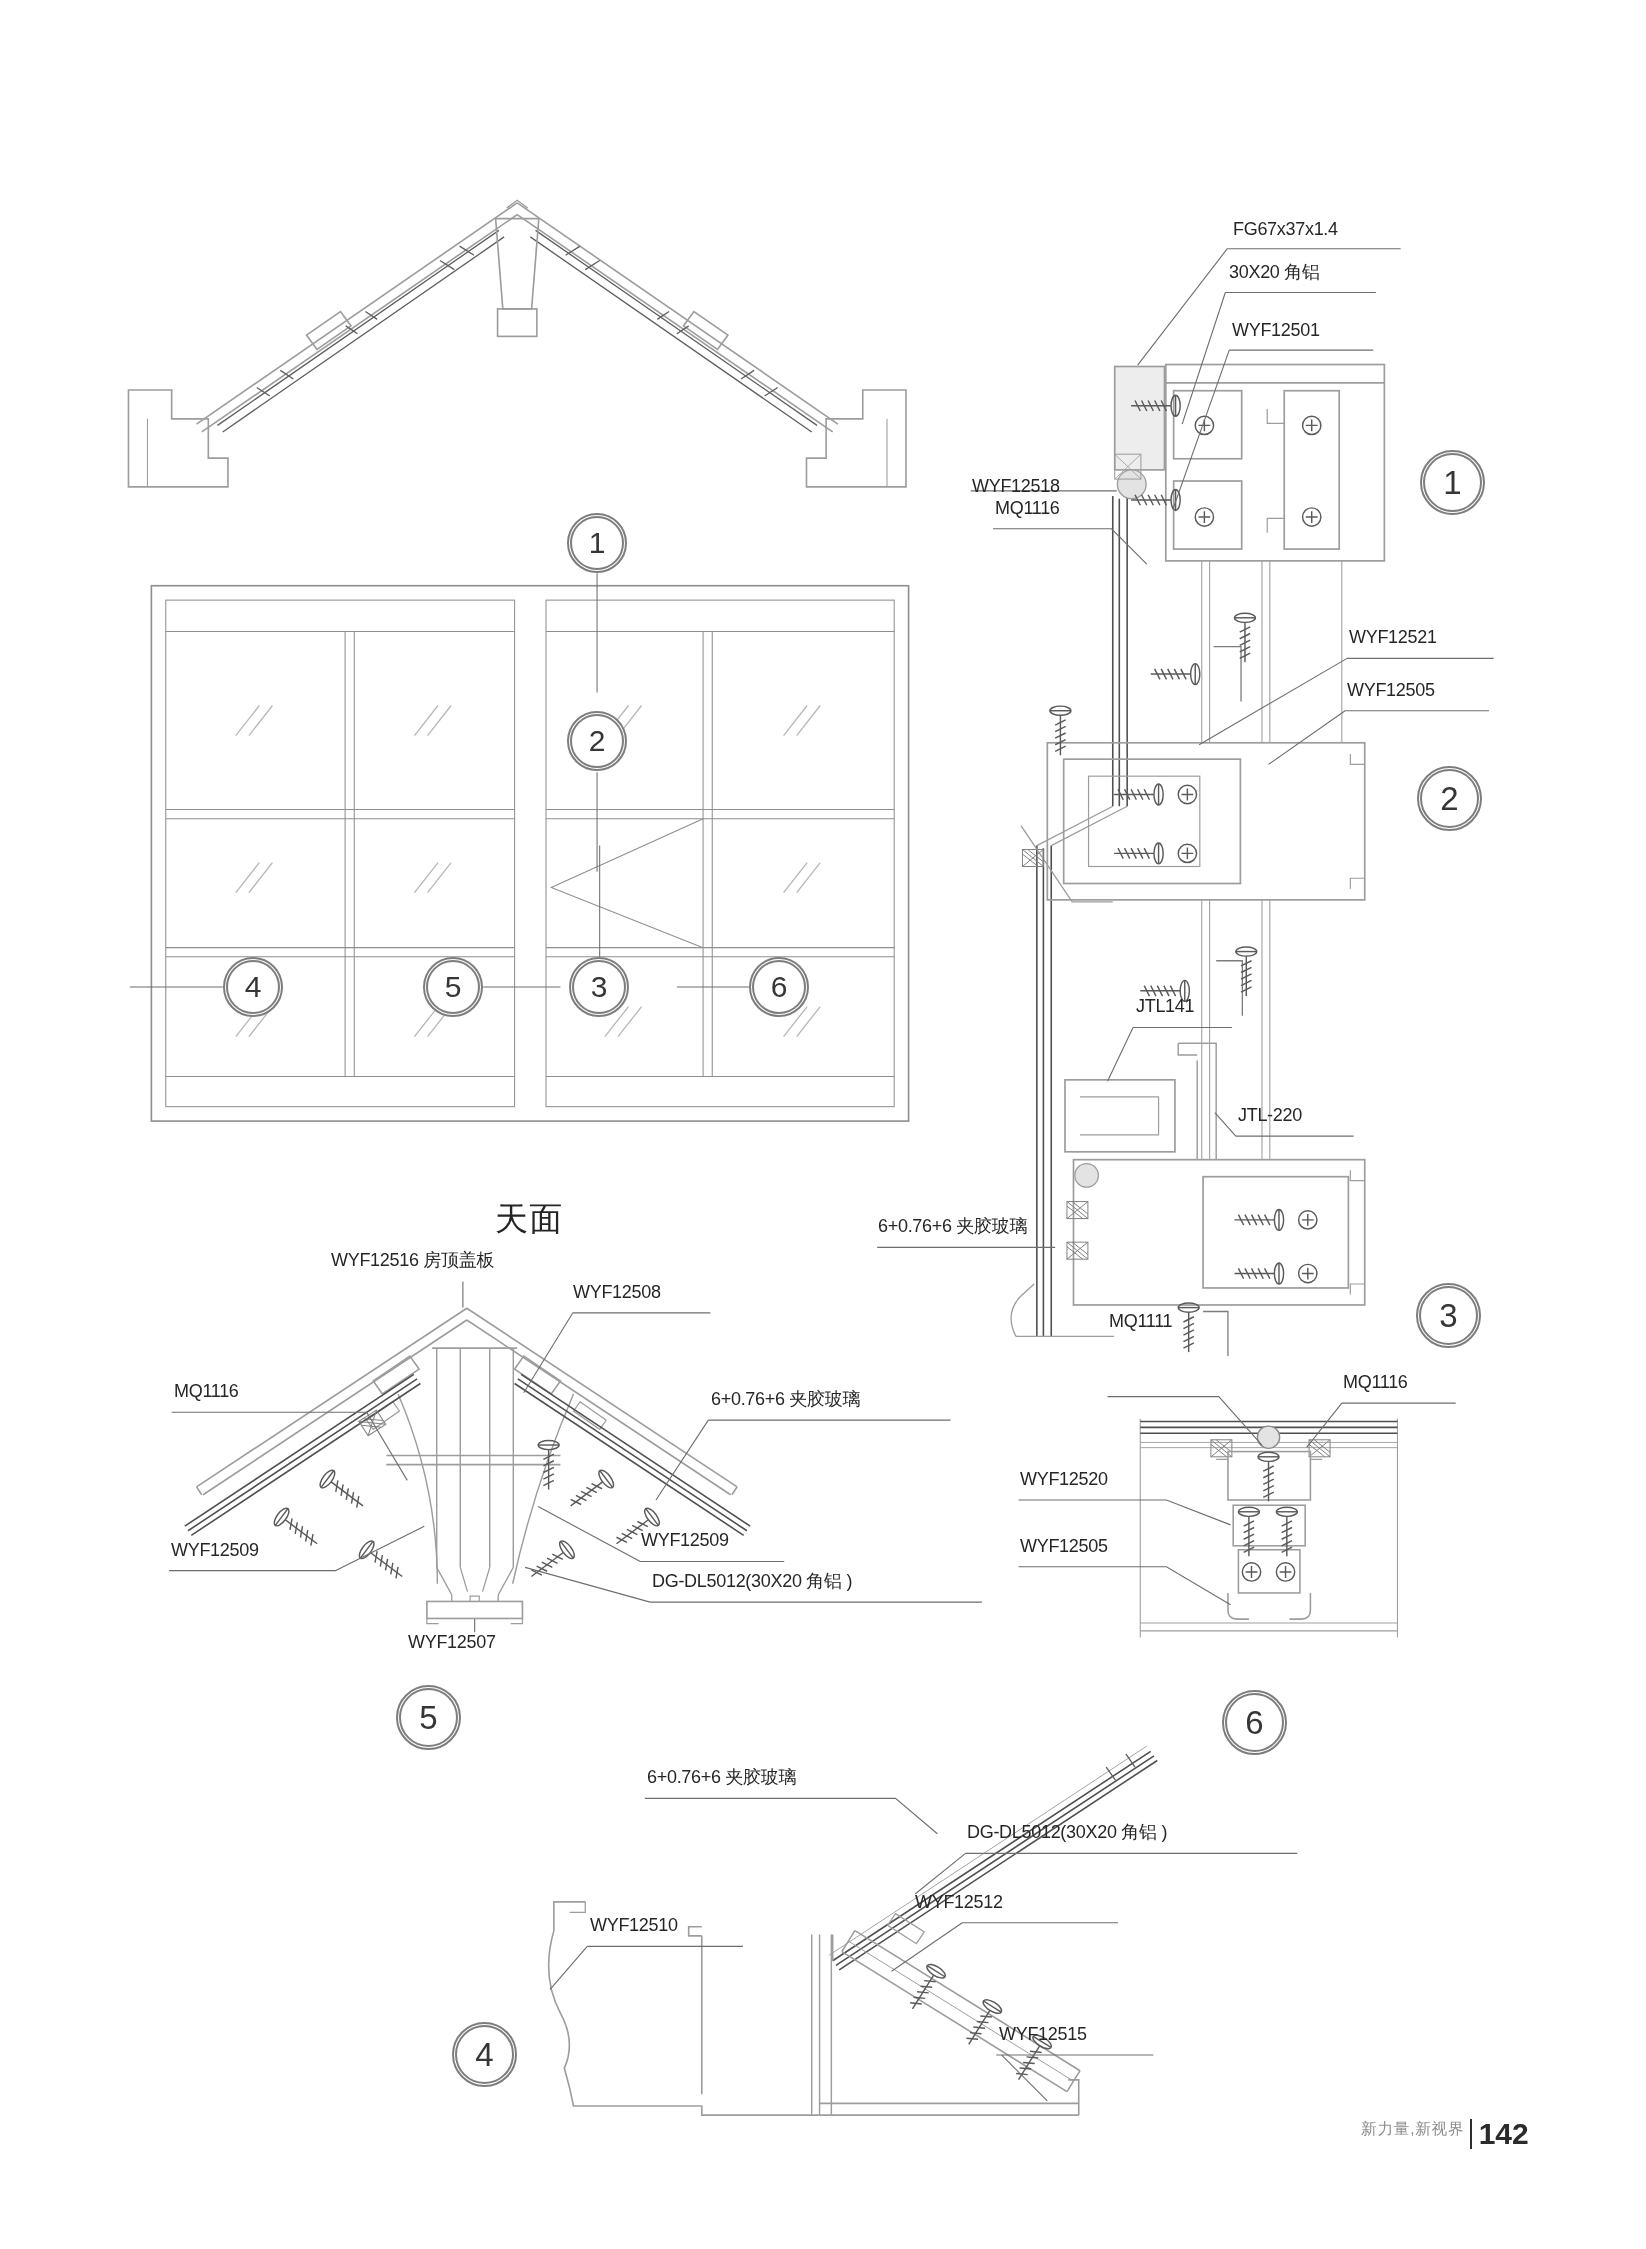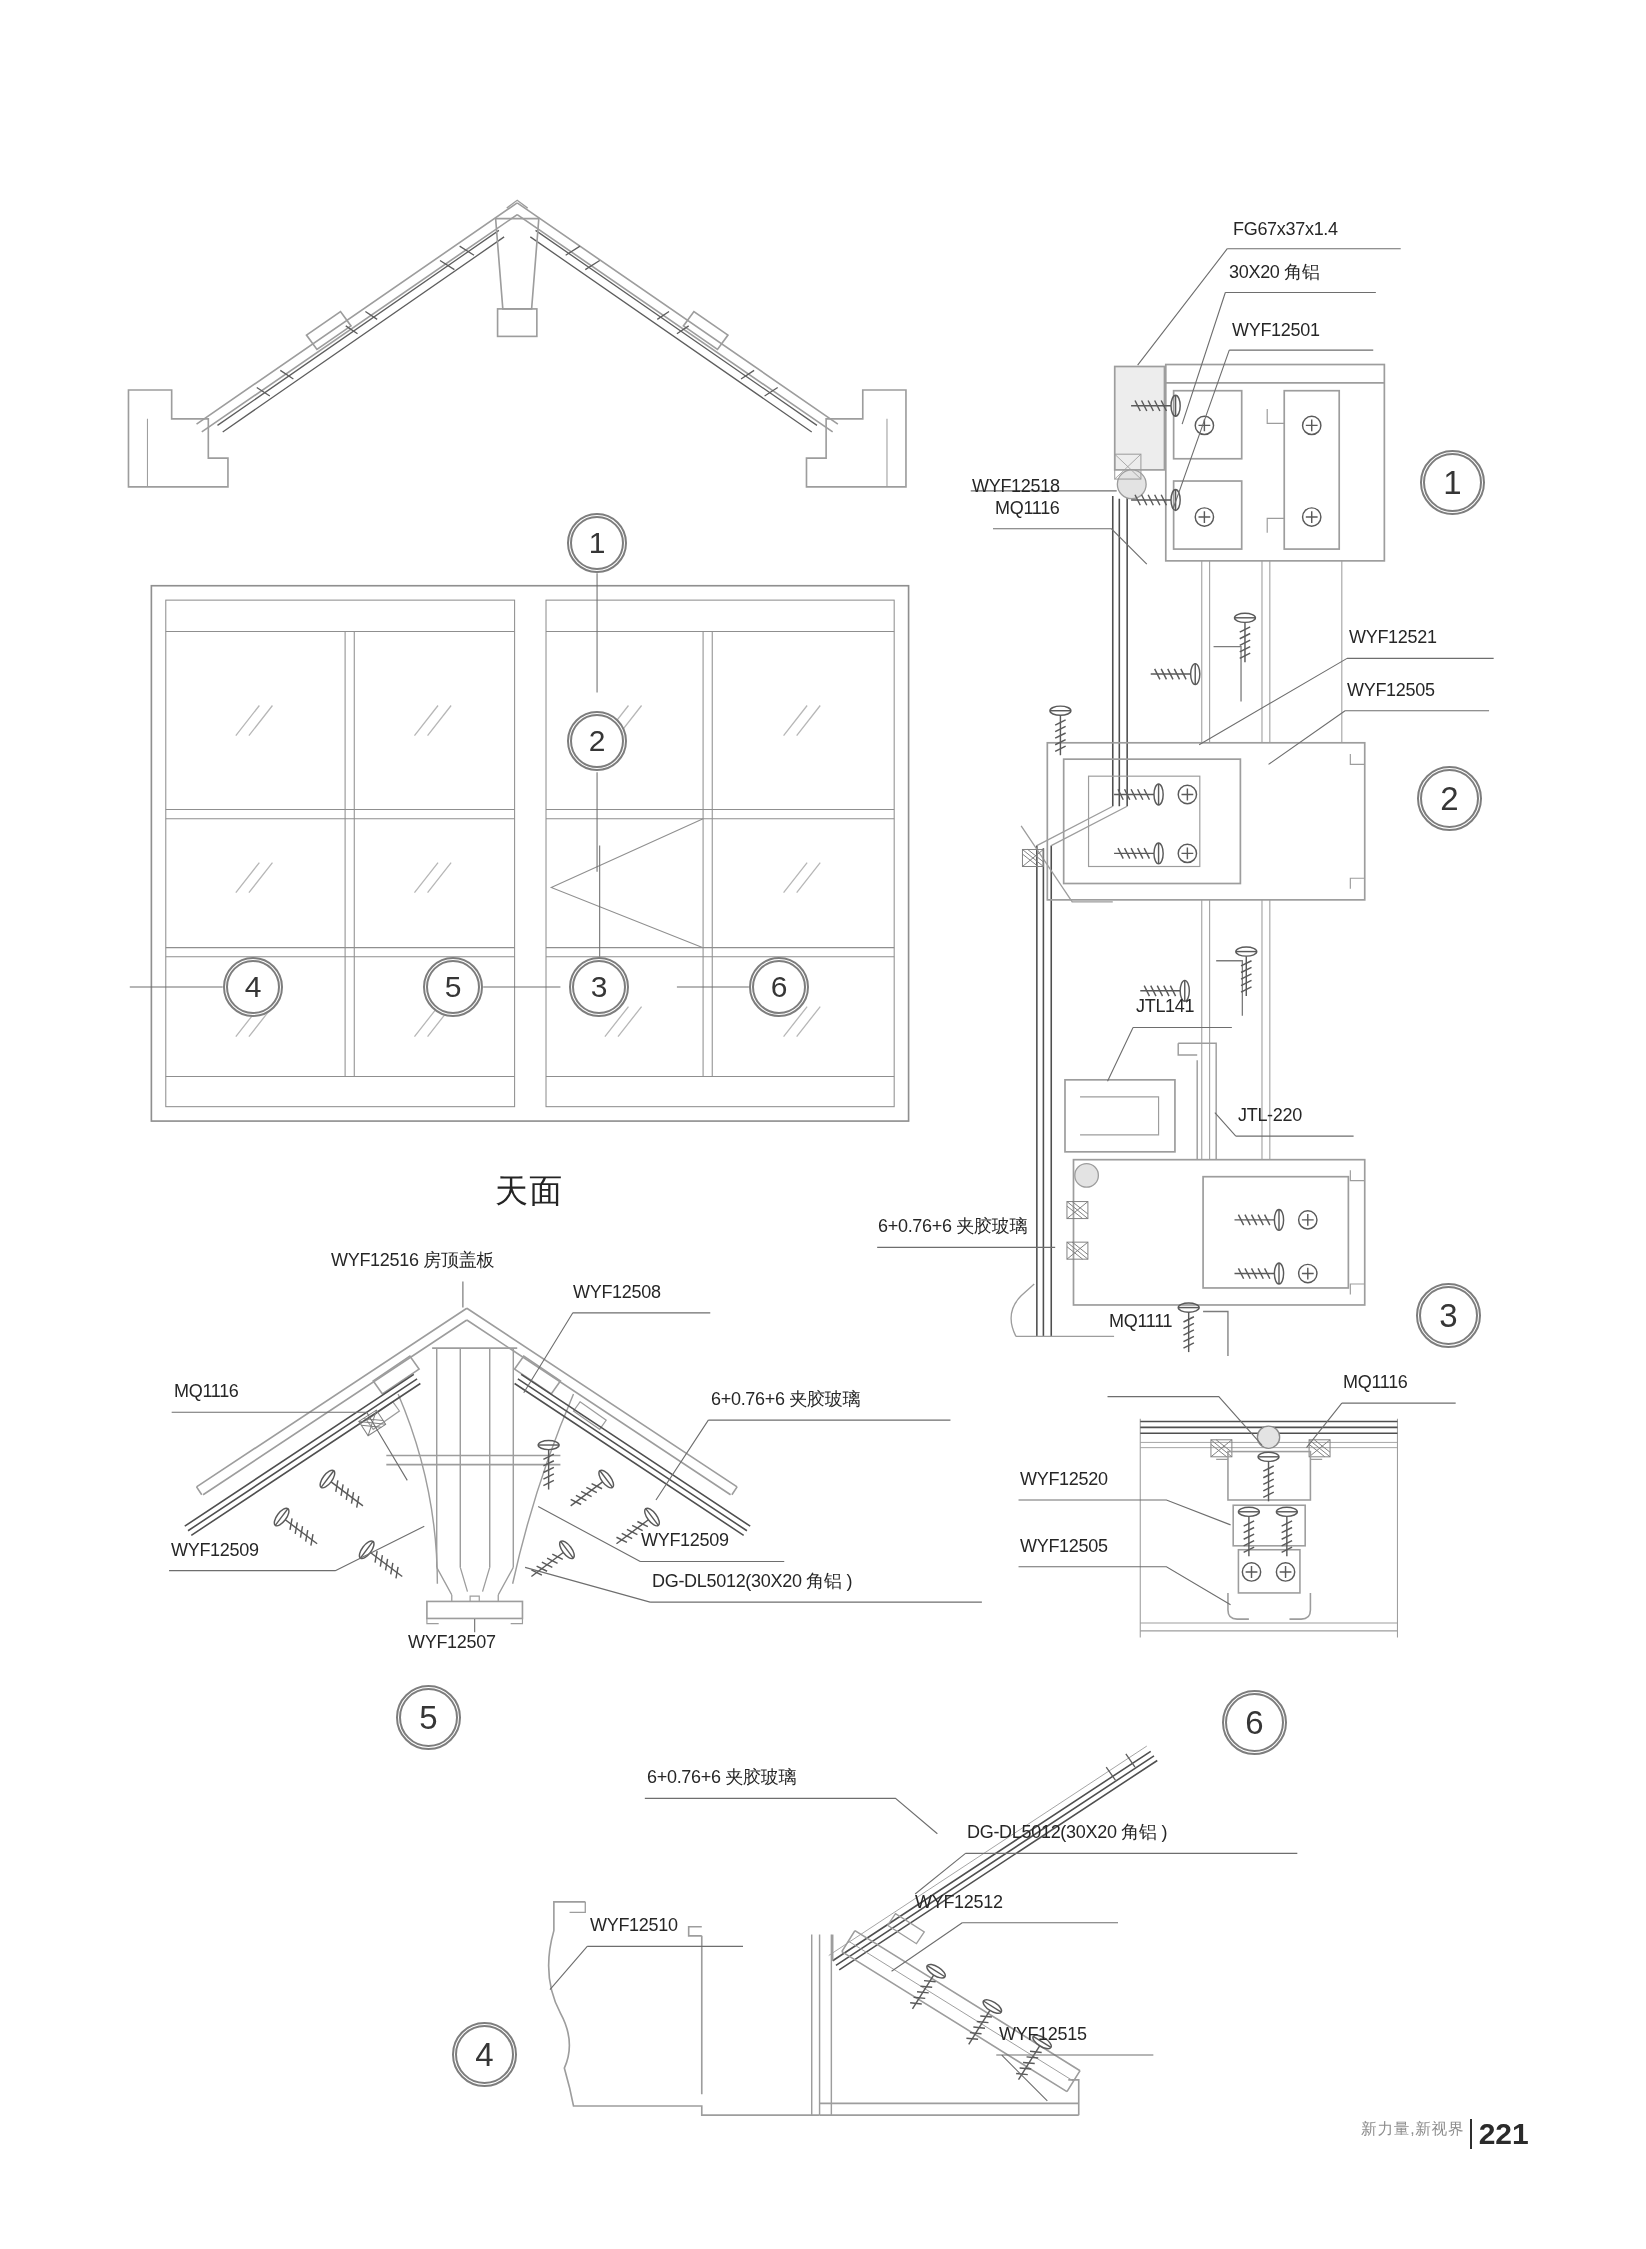--- a/index.html
+++ b/index.html
@@ -18,20 +18,21 @@
     font-size:18px;
     letter-spacing:-0.3px;
     color:#262626;
     line-height:1.05;
   }
   .plan-title{
     position:absolute;
     font-size:33px;
     color:#242424;
     letter-spacing:1.3px;
+    margin-top:28px;
   }
   .mk{
     position:absolute;
     width:60px;height:60px;
     box-sizing:border-box;
     border:5.9px double #7d7d7d;
     border-radius:50%;
     display:flex;align-items:center;justify-content:center;
     font-size:30px;color:#363636;
     background:#fff;
@@ -354,17 +355,17 @@
 <div class="mk mk-lg" style="left:1420px;top:450px">1</div>
 <div class="mk mk-lg" style="left:1417px;top:766px">2</div>
 <div class="mk mk-lg" style="left:1416px;top:1283px">3</div>
 <div class="mk mk-lg" style="left:396px;top:1685px">5</div>
 <div class="mk mk-lg" style="left:1222px;top:1690px">6</div>
 <div class="mk mk-lg" style="left:452px;top:2022px">4</div>
 
 <div id="footer">
   <span class="brand">新力量,新视界</span>
   <span class="bar"></span>
-  <span class="pg">221</span>
+  <span class="pg">142</span>
 </div>
 
 </div>
 
 
 </body></html>

